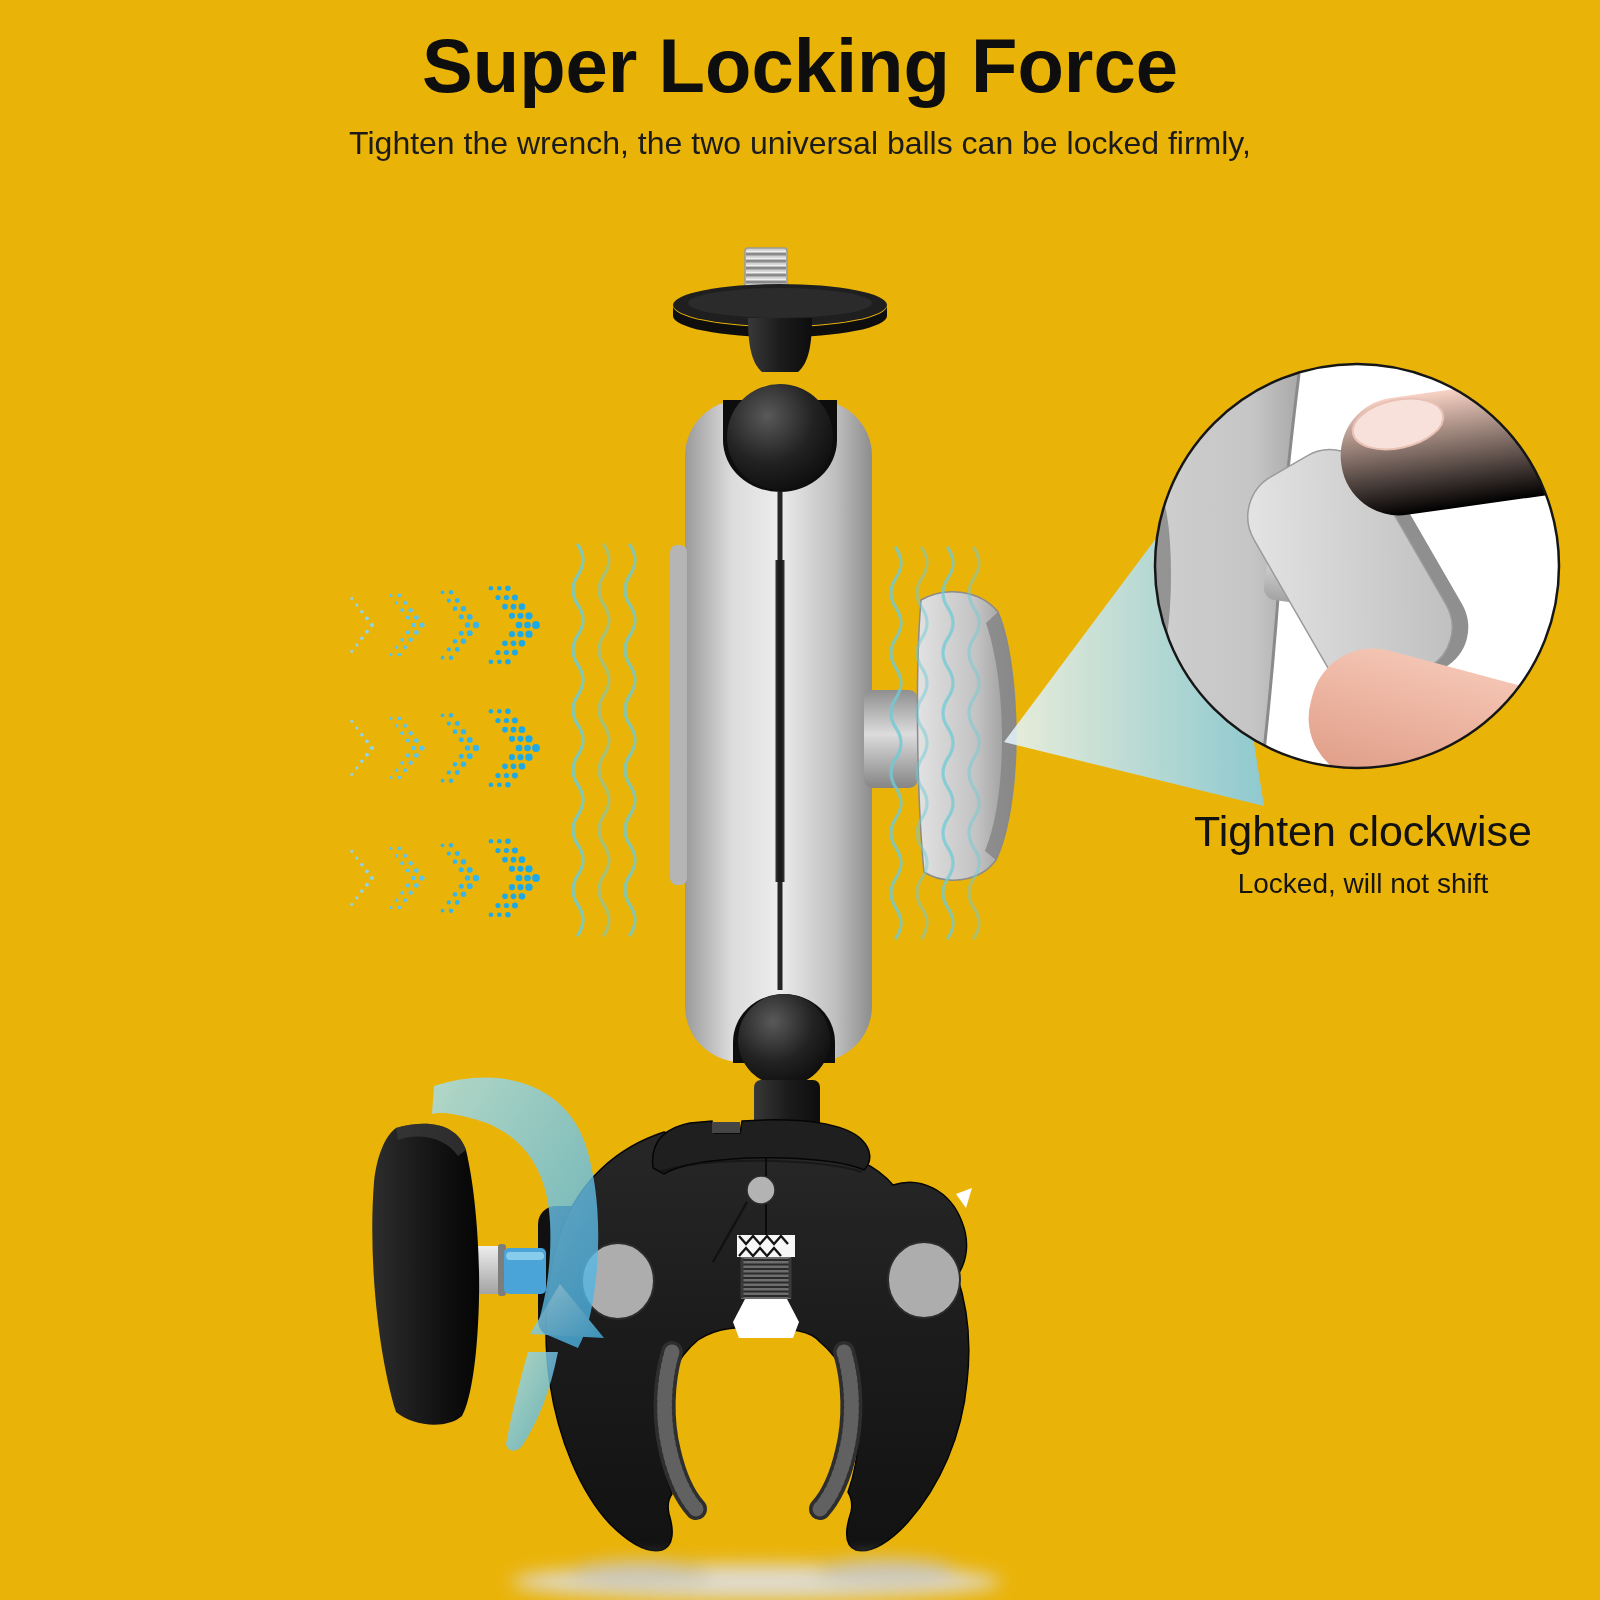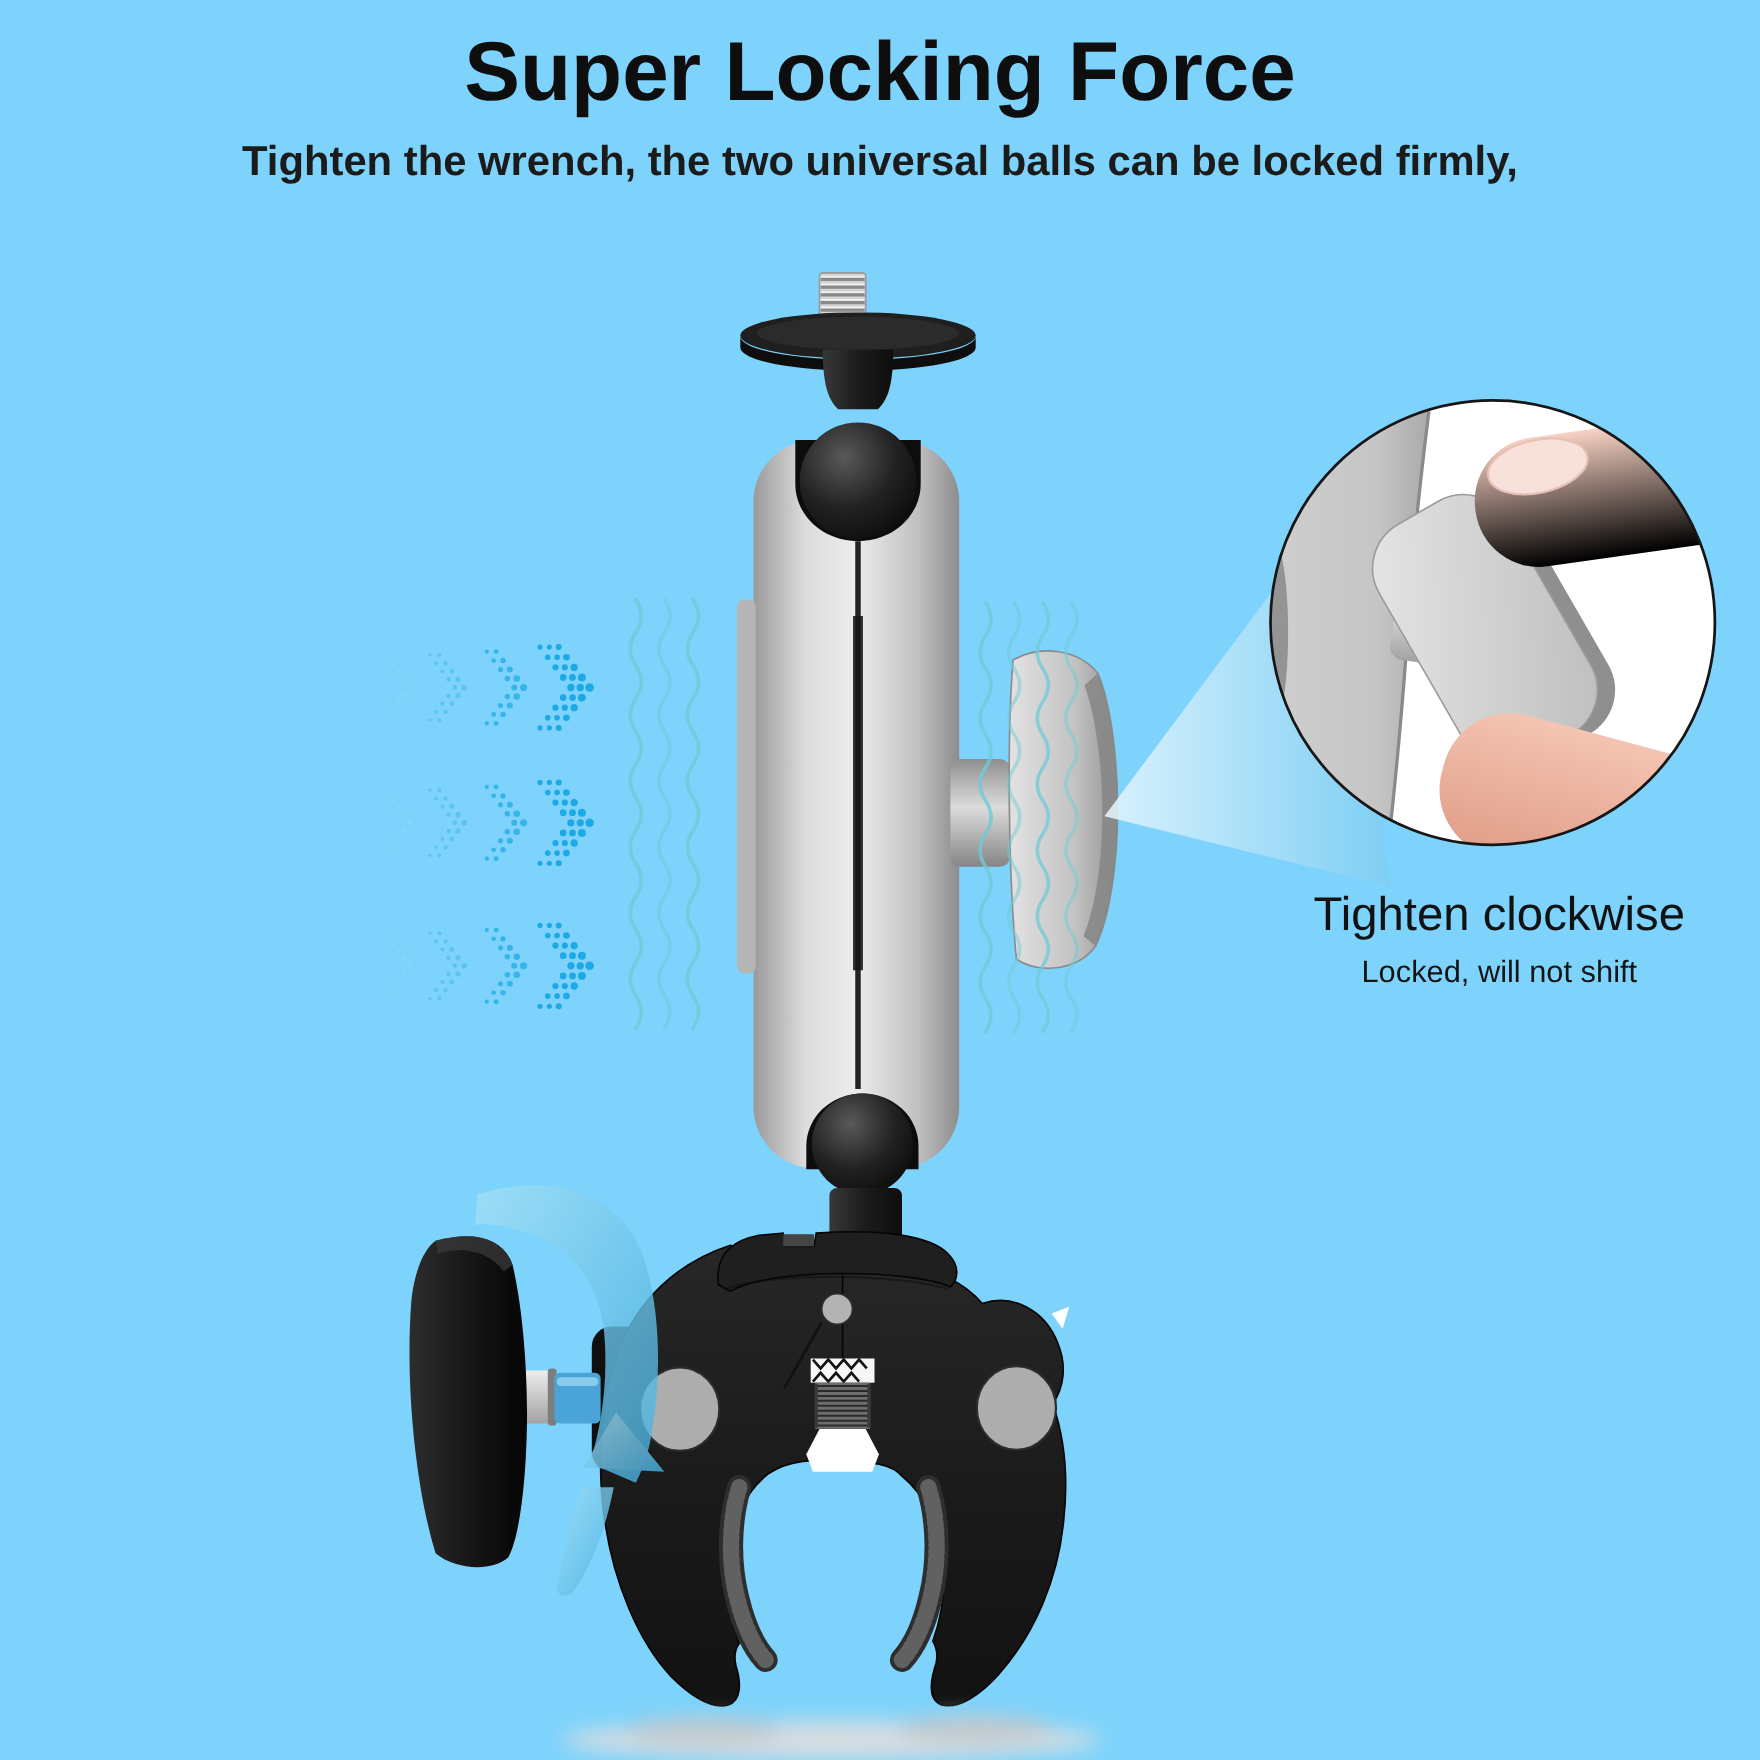--- a/index.html
+++ b/index.html
@@ -1,20 +1,20 @@
 <!DOCTYPE html>
 <html><head>
 <meta charset="utf-8">
 <style>
   html,body{margin:0;padding:0;background:#fff;}
-  .page{position:relative;width:1600px;height:1600px;background:#7dd3fc;overflow:hidden;
+  .page{position:relative;width:1600px;height:1600px;background:#eab308;overflow:hidden;
         font-family:"Liberation Sans", sans-serif;}
   header{position:absolute;left:0;top:26px;width:1600px;text-align:center;z-index:5;}
   .title{font-size:76px;font-weight:700;color:#0e0e0e;letter-spacing:0px;line-height:1.05;margin:0;}
-  .sub{font-size:38px;font-weight:700;color:#1b1b1b;line-height:1.32;margin:0;}
+  .sub{font-size:32px;font-weight:400;color:#1b1b1b;line-height:1.32;margin:0;}
   .subwrap{margin-top:16px;}
   .callout{position:absolute;left:1108px;top:806px;width:510px;text-align:center;z-index:5;}
   .callout .cap{font-size:43px;color:#121212;line-height:1.2;}
   .callout .subcap{font-size:28px;color:#141414;margin-top:10px;}
   svg.illus{position:absolute;left:0;top:0;width:1600px;height:1600px;z-index:1;}
 </style>
 </head>
 <body>
 
 <div class="page">

